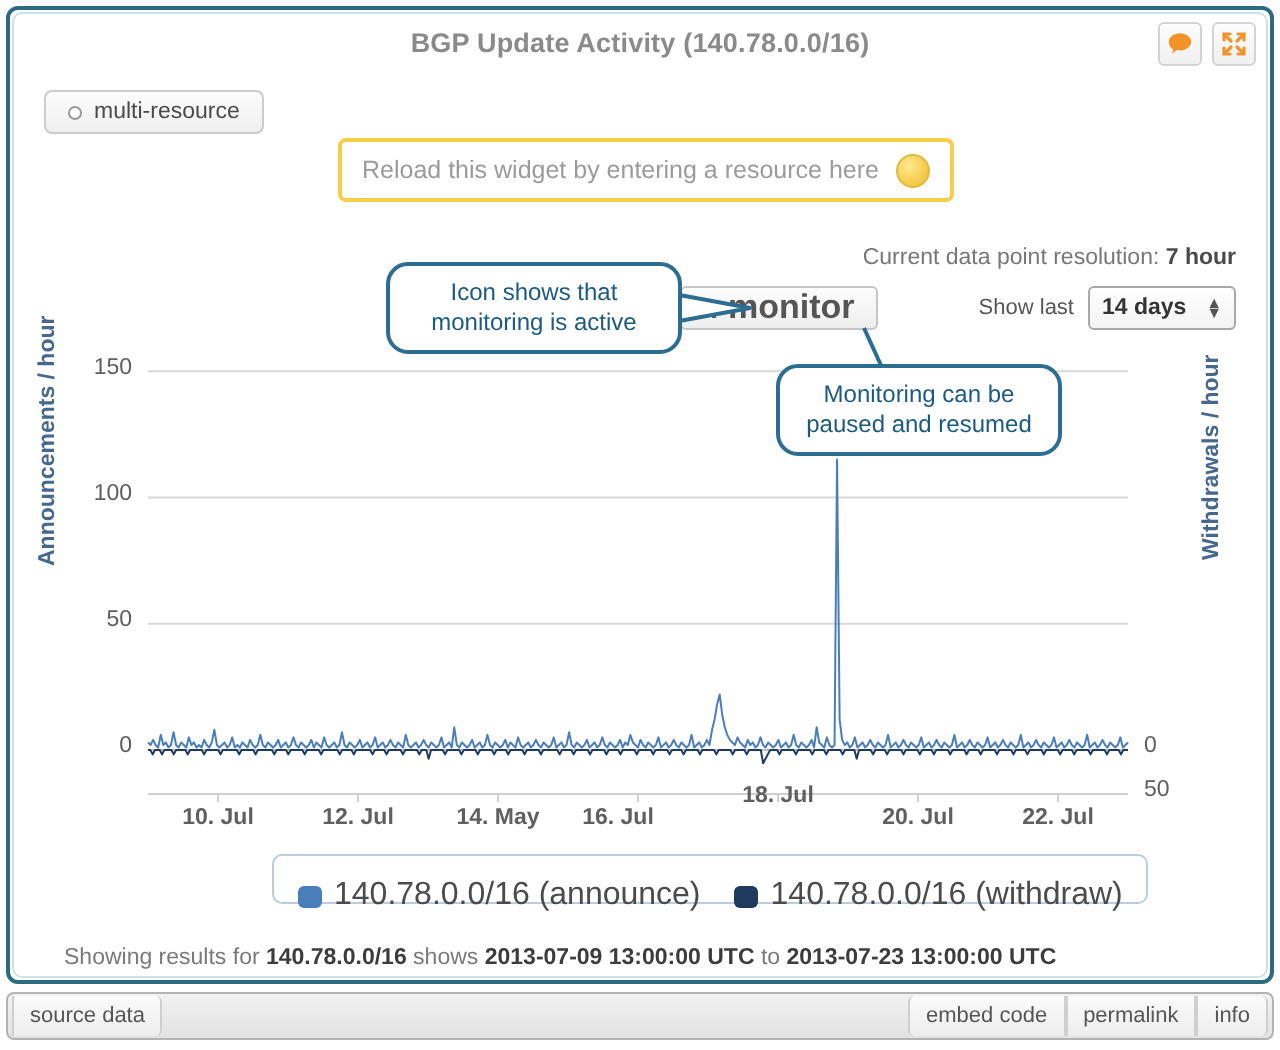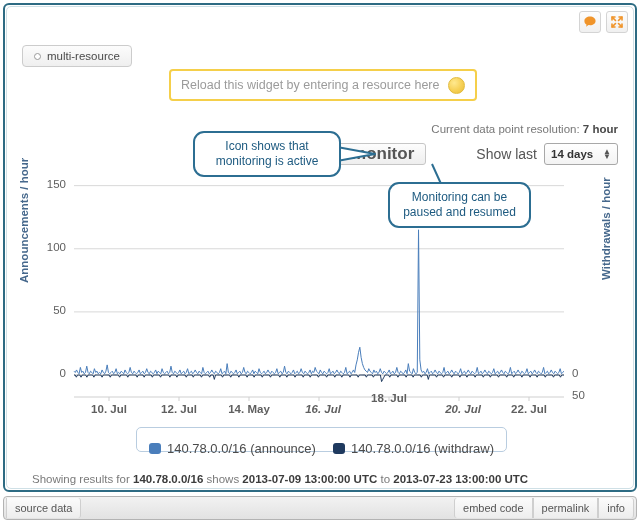--- a/index.html
+++ b/index.html
@@ -156,21 +156,21 @@
   .pause-glyph {
     display: inline-flex;
     gap: 2px;
   }
   .pause-glyph i {
     display: block;
     width: 2px; height: 9px;
     background: #555555;
   }
   .showlast-label {
-    font-size: 14px;
+    font-size: 11px;
     color: #555555;
     margin-left: 43px;
   }
   .showlast-select {
     height: 22px;
     min-width: 74px;
     padding: 0 6px;
     border: 1px solid #a8a8a8;
     border-radius: 3px;
     background: linear-gradient(#ffffff, #f3f3f3);
@@ -250,21 +250,21 @@
     background: #ffffff;
     display: flex;
     align-items: center;
     gap: 17px;
     padding: 0 12px;
   }
   .legend-item {
     display: flex;
     align-items: center;
     gap: 6px;
-    font-size: 13px;
+    font-size: 16px;
     color: #4b4b4b;
     cursor: pointer;
     margin-top: 17px;
   }
   .legend-swatch {
     width: 12px; height: 11px;
     border-radius: 3px;
   }
 
   
@@ -308,20 +308,21 @@
 </style>
 </head>
 <body>
 
 <div id="root">
 
   <div class="outer-frame">
     <div class="outer-frame-inner"></div>
   </div>
 
+  <div class="widget-title">BGP Update Activity (140.78.0.0/16)</div>
 
   <div class="header-icons">
     <div class="hdr-btn">
       <svg width="14" height="14" viewBox="0 0 14 14">
         <path d="M7 1.6c3.1 0 5.6 1.9 5.6 4.3 0 2.4-2.5 4.3-5.6 4.3-.5 0-1-.05-1.5-.14L3 11.8l.6-2.1C2.2 8.9 1.4 7.7 1.4 5.9c0-2.4 2.5-4.3 5.6-4.3z" fill="#f0942a"></path>
       </svg>
     </div>
     <div class="hdr-btn">
       <svg width="14" height="14" viewBox="0 0 14 14">
         <g stroke="#f0942a" stroke-width="1.6" stroke-linecap="round" fill="none">
@@ -406,23 +407,23 @@
     <div id="tick-layer">
         <div class="tick-text" style="left: 0px; width: 44px; text-align: right; top: 202px;">0</div>
         <div class="tick-text" style="left: 0px; width: 44px; text-align: right; top: 138.875px;">50</div>
         <div class="tick-text" style="left: 0px; width: 44px; text-align: right; top: 75.75px;">100</div>
         <div class="tick-text" style="left: 0px; width: 44px; text-align: right; top: 12.625px;">150</div>
         <div class="tick-text" style="left: 550px; top: 202px;">0</div>
         <div class="tick-text" style="left: 550px; top: 224px;">50</div>
         <div class="tick-text" style="left: 65px; width: 44px; text-align: center; font-weight: bold; top: 238px;">10. Jul</div>
         <div class="tick-text" style="left: 135px; width: 44px; text-align: center; font-weight: bold; top: 238px;">12. Jul</div>
         <div class="tick-text" style="left: 205px; width: 44px; text-align: center; font-weight: bold; top: 238px;">14. May</div>
-        <div class="tick-text" style="left: 275px; width: 44px; text-align: right; font-weight: bold; top: 238px; font-style: italic;">16. Jul</div>
+        <div class="tick-text" style="left: 265px; width: 44px; text-align: center; font-weight: bold; top: 238px;">16. Jul</div>
         <div class="tick-text" style="left: 345px; width: 44px; text-align: center; font-weight: bold; top: 227px;">18. Jul</div>
-        <div class="tick-text" style="left: 415px; width: 44px; text-align: right; font-weight: bold; top: 238px; font-style: italic;">20. Jul</div>
+        <div class="tick-text" style="left: 415px; width: 44px; text-align: center; font-weight: bold; top: 238px;">20. Jul</div>
         <div class="tick-text" style="left: 485px; width: 44px; text-align: center; font-weight: bold; top: 238px;">22. Jul</div>
       </div>
   </div>
 
   <div class="legend">
     <div class="legend-item">
       <span class="legend-swatch" id="sw0" style="background: rgb(74, 126, 187);"></span>
       <span>140.78.0.0/16 (announce)</span>
     </div>
     <div class="legend-item">

